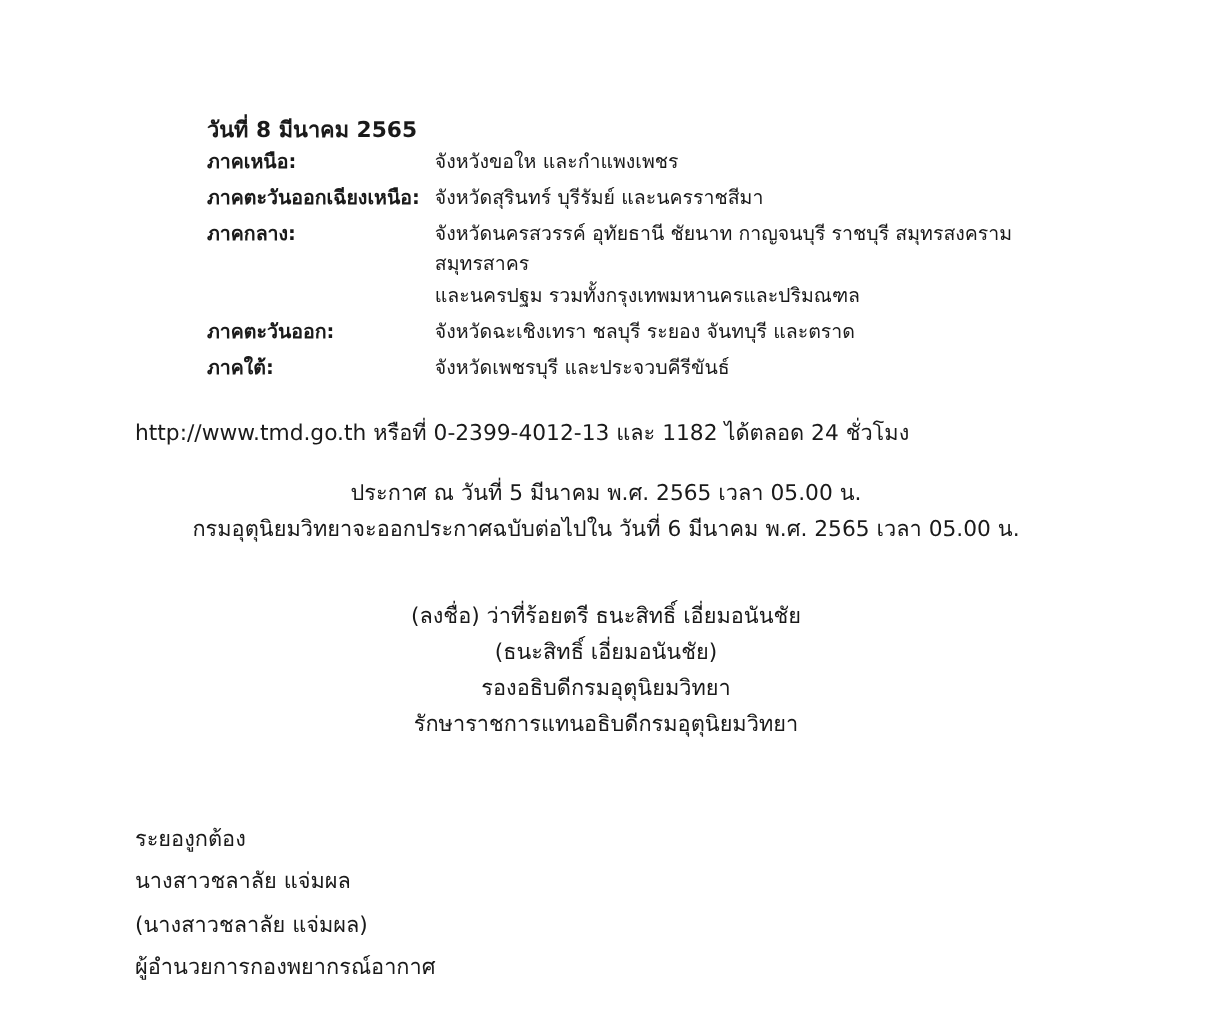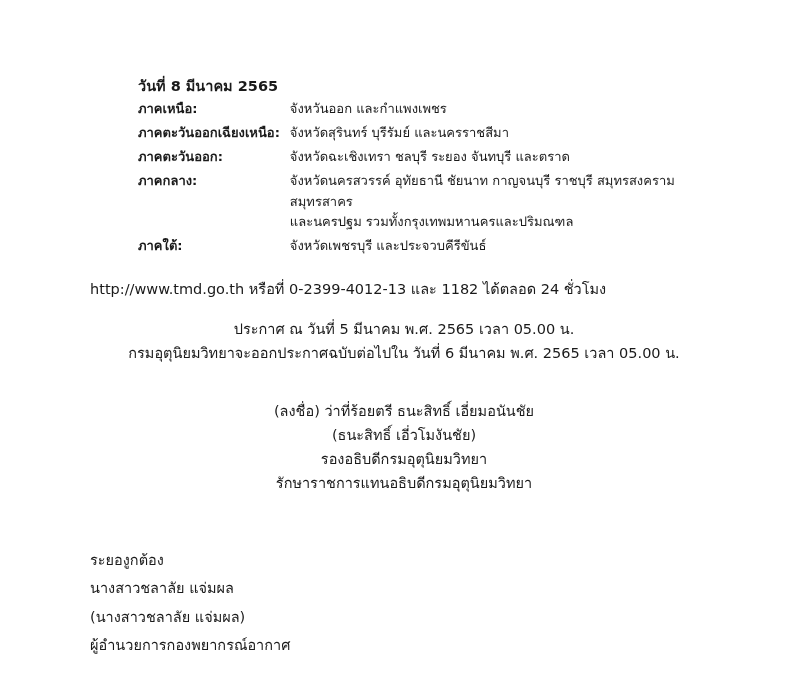--- a/index.html
+++ b/index.html
@@ -104,40 +104,40 @@
 
 <div class="page">
 
   <div class="date-line">วันที่ 8 มีนาคม 2565</div>
 
   <table class="region-table">
     <tbody>
         <tr>
       <td class="region-label">ภาคเหนือ:</td>
       <td class="region-value">
-        <span>จังหวันออก และกำแพงเพชร</span>
+        <span>จังหวังขอให และกำแพงเพชร</span>
       </td>
     </tr>
     <tr>
       <td class="region-label">ภาคตะวันออกเฉียงเหนือ:</td>
       <td class="region-value">
         <span>จังหวัดสุรินทร์ บุรีรัมย์ และนครราชสีมา</span>
       </td>
     </tr>
     <tr>
-      <td class="region-label">ภาคตะวันออก:</td>
-      <td class="region-value">
-        <span>จังหวัดฉะเชิงเทรา ชลบุรี ระยอง จันทบุรี และตราด</span>
-      </td>
-    </tr>
-    <tr>
       <td class="region-label">ภาคกลาง:</td>
       <td class="region-value">
         <span>จังหวัดนครสวรรค์ อุทัยธานี ชัยนาท กาญจนบุรี ราชบุรี สมุทรสงคราม สมุทรสาคร</span>
         <span class="cont">และนครปฐม รวมทั้งกรุงเทพมหานครและปริมณฑล</span>
+      </td>
+    </tr>
+    <tr>
+      <td class="region-label">ภาคตะวันออก:</td>
+      <td class="region-value">
+        <span>จังหวัดฉะเชิงเทรา ชลบุรี ระยอง จันทบุรี และตราด</span>
       </td>
     </tr>
     <tr>
       <td class="region-label">ภาคใต้:</td>
       <td class="region-value">
         <span>จังหวัดเพชรบุรี และประจวบคีรีขันธ์</span>
       </td>
     </tr>
   </tbody>
     </table>
@@ -146,21 +146,21 @@
     <span class="url-line">http://www.tmd.go.th หรือที่ 0-2399-4012-13 และ 1182 ได้ตลอด 24 ชั่วโมง</span>
   </div>
 
   <div class="center-block announce-block">
     <div>ประกาศ ณ วันที่ 5 มีนาคม พ.ศ. 2565 เวลา 05.00 น.</div>
     <div>กรมอุตุนิยมวิทยาจะออกประกาศฉบับต่อไปใน วันที่ 6 มีนาคม พ.ศ. 2565 เวลา 05.00 น.</div>
   </div>
 
   <div class="center-block sign-block">
     <span class="sig-line">(ลงชื่อ)  ว่าที่ร้อยตรี ธนะสิทธิ์ เอี่ยมอนันชัย</span>
-    <span class="sig-line">(ธนะสิทธิ์ เอี่วโมงันชัย)</span>
+    <span class="sig-line">(ธนะสิทธิ์ เอี่ยมอนันชัย)</span>
     <span class="sig-line">รองอธิบดีกรมอุตุนิยมวิทยา</span>
     <span class="sig-line">รักษาราชการแทนอธิบดีกรมอุตุนิยมวิทยา</span>
   </div>
 
   <div class="copy-block">
     <span>ระยองูกต้อง</span>
     <span>นางสาวชลาลัย แจ่มผล</span>
     <span>(นางสาวชลาลัย แจ่มผล)</span>
     <span>ผู้อำนวยการกองพยากรณ์อากาศ</span>
   </div>

